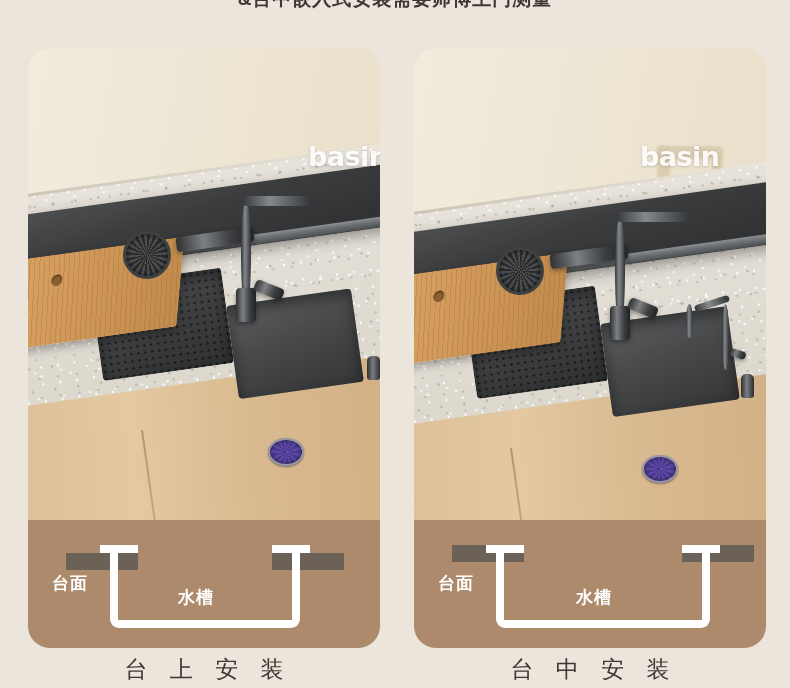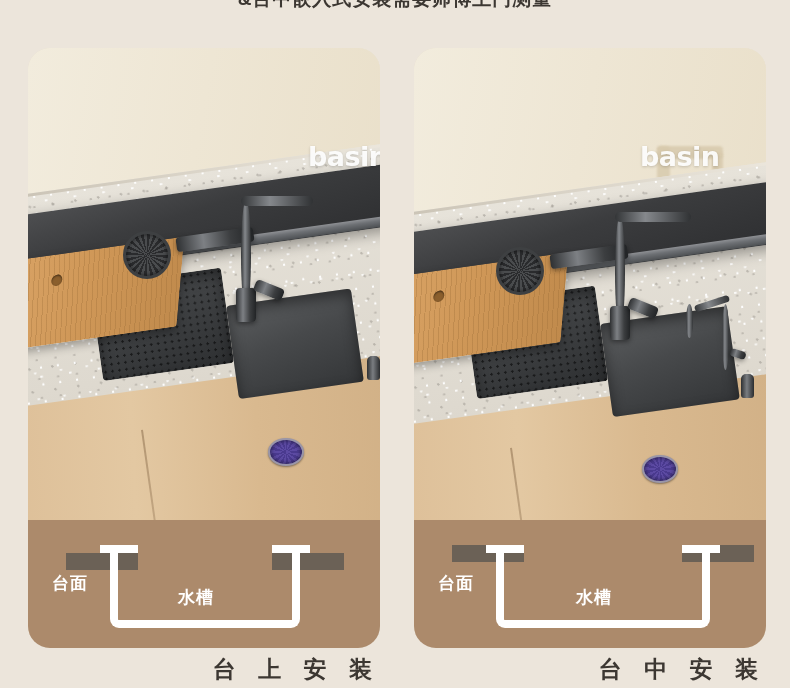--- a/index.html
+++ b/index.html
@@ -166,22 +166,22 @@
   .dg-lip{
     position:absolute;height:8px;background:#ffffff;
   }
   .dg-label{
     position:absolute;color:#fff;font-size:17px;font-weight:600;
     letter-spacing:1px;white-space:nowrap;
   }
 
   
   .caption{
-    position:absolute;top:654px;width:352px;text-align:right;
-    font-size:23px;font-weight:700;letter-spacing:8px;
+    position:absolute;top:654px;width:352px;text-align:center;
+    font-size:23px;font-weight:400;letter-spacing:8px;
     color:#3c3732;white-space:nowrap;
     text-indent:8px;
   }
   .caption.left{left:28px;}
   .caption.right{left:414px;}
 </style>
 </head>
 <body>
 
 <div class="notice-strip">

